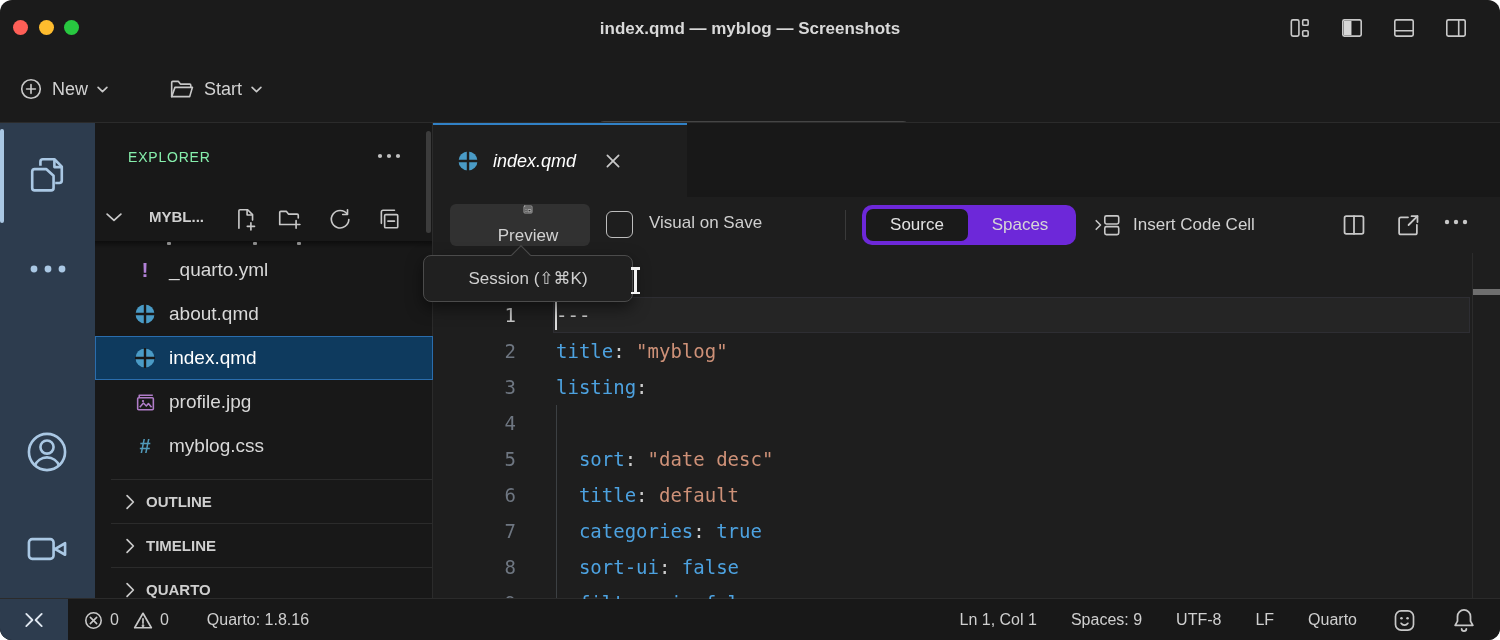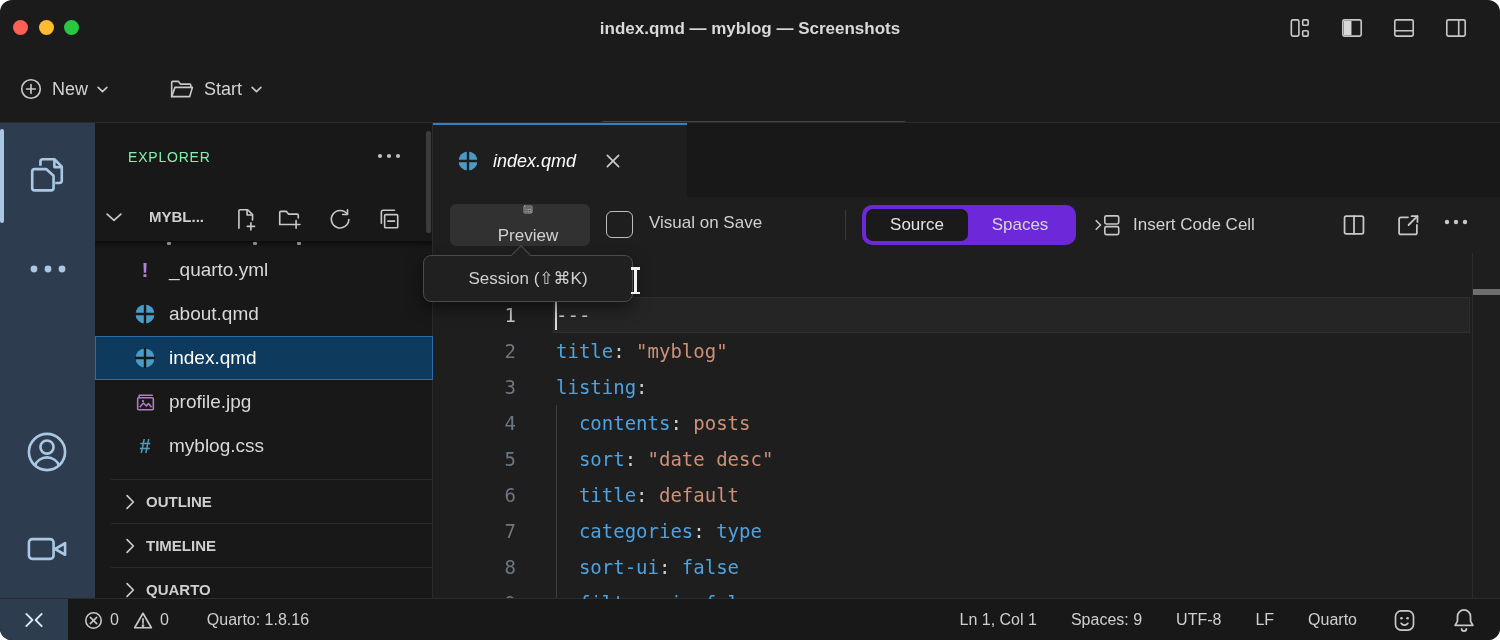--- a/index.html
+++ b/index.html
@@ -443,33 +443,32 @@
             <div class="code-row">
               <span class="ln">2</span>
               <span class="ctext"><span style="color: rgb(77, 162, 224);">title</span><span style="color: rgb(204, 204, 204);">:</span><span style="color: rgb(212, 212, 212);"> </span><span style="color: rgb(206, 145, 120);">"myblog"</span></span>
             </div>
             <div class="code-row">
               <span class="ln">3</span>
               <span class="ctext"><span style="color: rgb(77, 162, 224);">listing</span><span style="color: rgb(204, 204, 204);">:</span></span>
             </div>
             <div class="code-row">
               <span class="ln">4</span>
-              <span class="ctext"><span style="color: rgb(212, 212, 212);">  </span><span style="color: rgb(77, 162, 224);">contents</span><span style="color: rgb(204, 204, 204);">:</span><span style="color: rgb(206, 145, 120);"> posts</span></span>
             </div>
             <div class="code-row">
               <span class="ln">5</span>
               <span class="ctext"><span style="color: rgb(212, 212, 212);">  </span><span style="color: rgb(77, 162, 224);">sort</span><span style="color: rgb(204, 204, 204);">:</span><span style="color: rgb(206, 145, 120);"> "date desc"</span></span>
             </div>
             <div class="code-row">
               <span class="ln">6</span>
               <span class="ctext"><span style="color: rgb(212, 212, 212);">  </span><span style="color: rgb(77, 162, 224);">title</span><span style="color: rgb(204, 204, 204);">:</span><span style="color: rgb(206, 145, 120);"> default</span></span>
             </div>
             <div class="code-row">
               <span class="ln">7</span>
-              <span class="ctext"><span style="color: rgb(212, 212, 212);">  </span><span style="color: rgb(77, 162, 224);">categories</span><span style="color: rgb(204, 204, 204);">:</span><span style="color: rgb(77, 162, 224);"> type</span></span>
+              <span class="ctext"><span style="color: rgb(212, 212, 212);">  </span><span style="color: rgb(77, 162, 224);">categories</span><span style="color: rgb(204, 204, 204);">:</span><span style="color: rgb(77, 162, 224);"> true</span></span>
             </div>
             <div class="code-row">
               <span class="ln">8</span>
               <span class="ctext"><span style="color: rgb(212, 212, 212);">  </span><span style="color: rgb(77, 162, 224);">sort-ui</span><span style="color: rgb(204, 204, 204);">:</span><span style="color: rgb(77, 162, 224);"> false</span></span>
             </div>
             <div class="code-row">
               <span class="ln">9</span>
               <span class="ctext"><span style="color: rgb(212, 212, 212);">  </span><span style="color: rgb(77, 162, 224);">filter-ui</span><span style="color: rgb(204, 204, 204);">:</span><span style="color: rgb(77, 162, 224);"> false</span></span>
             </div>
           </div>

